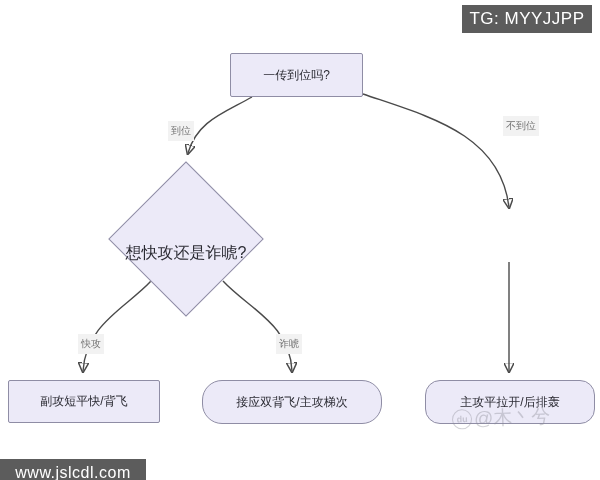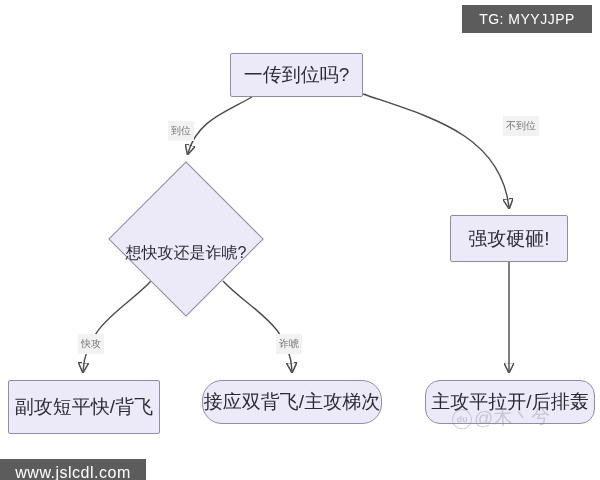--- a/index.html
+++ b/index.html
@@ -23,21 +23,21 @@
   }
   .edges{position:absolute;inset:0;width:600px;height:480px;}
   .edges path{fill:none;stroke:var(--edge);stroke-width:1.4;}
   .node{
     position:absolute;
     background:var(--node-fill);
     border:1px solid var(--node-border);
     border-radius:2px;
     display:flex;align-items:center;justify-content:center;
     color:var(--text);
-    font-size:19px;
+    font-size:12px;
     box-sizing:border-box;
     text-align:center;
   }
   .diamond{
     position:absolute;
     left:131px;top:184px;
     width:110px;height:110px;
     background:var(--node-fill);
     border:1px solid var(--node-border);
     transform:rotate(45deg);
@@ -57,21 +57,21 @@
     font-size:10px;
     padding:1px 3px;
     line-height:18px;
     white-space:nowrap;
   }
   .badge{
     position:absolute;
     background:var(--badge-bg);
     color:#ffffff;
     display:flex;align-items:center;justify-content:center;
-    font-size:14px;
+    font-size:17px;
     letter-spacing:0.5px;
   }
   .badge-tg{left:462px;top:5px;width:130px;height:28px;}
   .badge-site{left:0px;top:443px;width:146px;height:28px;font-size:16px;margin-top:16px;}
   .watermark{
     position:absolute;
     left:452px;top:405px;
     color:rgba(140,140,150,0.38);
     font-size:19px;
     display:flex;align-items:center;gap:2px;
@@ -112,29 +112,26 @@
     <span>一传到位吗?</span>
   </div>
 
   <div class="edge-label" style="left:168px;top:121px;">到位</div>
 
   <div class="edge-label" style="left:483px;top:116px;margin-left:20px;">不到位</div>
 
   <div class="diamond"></div>
   <div class="diamond-label">想快攻还是诈唬?</div>
 
-  <div class="node" style="left:450px;top:215px;width:118px;height:47px;">
-    <span>强攻硬砸!</span>
-  </div>
 
   <div class="edge-label" style="left:78px;top:334px;">快攻</div>
 
   <div class="edge-label" style="left:276px;top:334px;">诈唬</div>
 
-  <div class="node" style="left:8px;top:380px;width:152px;height:54px;">
+  <div class="node" style="left:8px;top:380px;width:152px;height:43px;">
     <span>副攻短平快/背飞</span>
   </div>
 
   <div class="node" style="left:202px;top:380px;width:180px;height:44px;border-radius:20px;">
     <span>接应双背飞/主攻梯次</span>
   </div>
 
   <div class="node" style="left:425px;top:380px;width:170px;height:44px;border-radius:15px;">
     <span>主攻平拉开/后排轰</span>
   </div>

